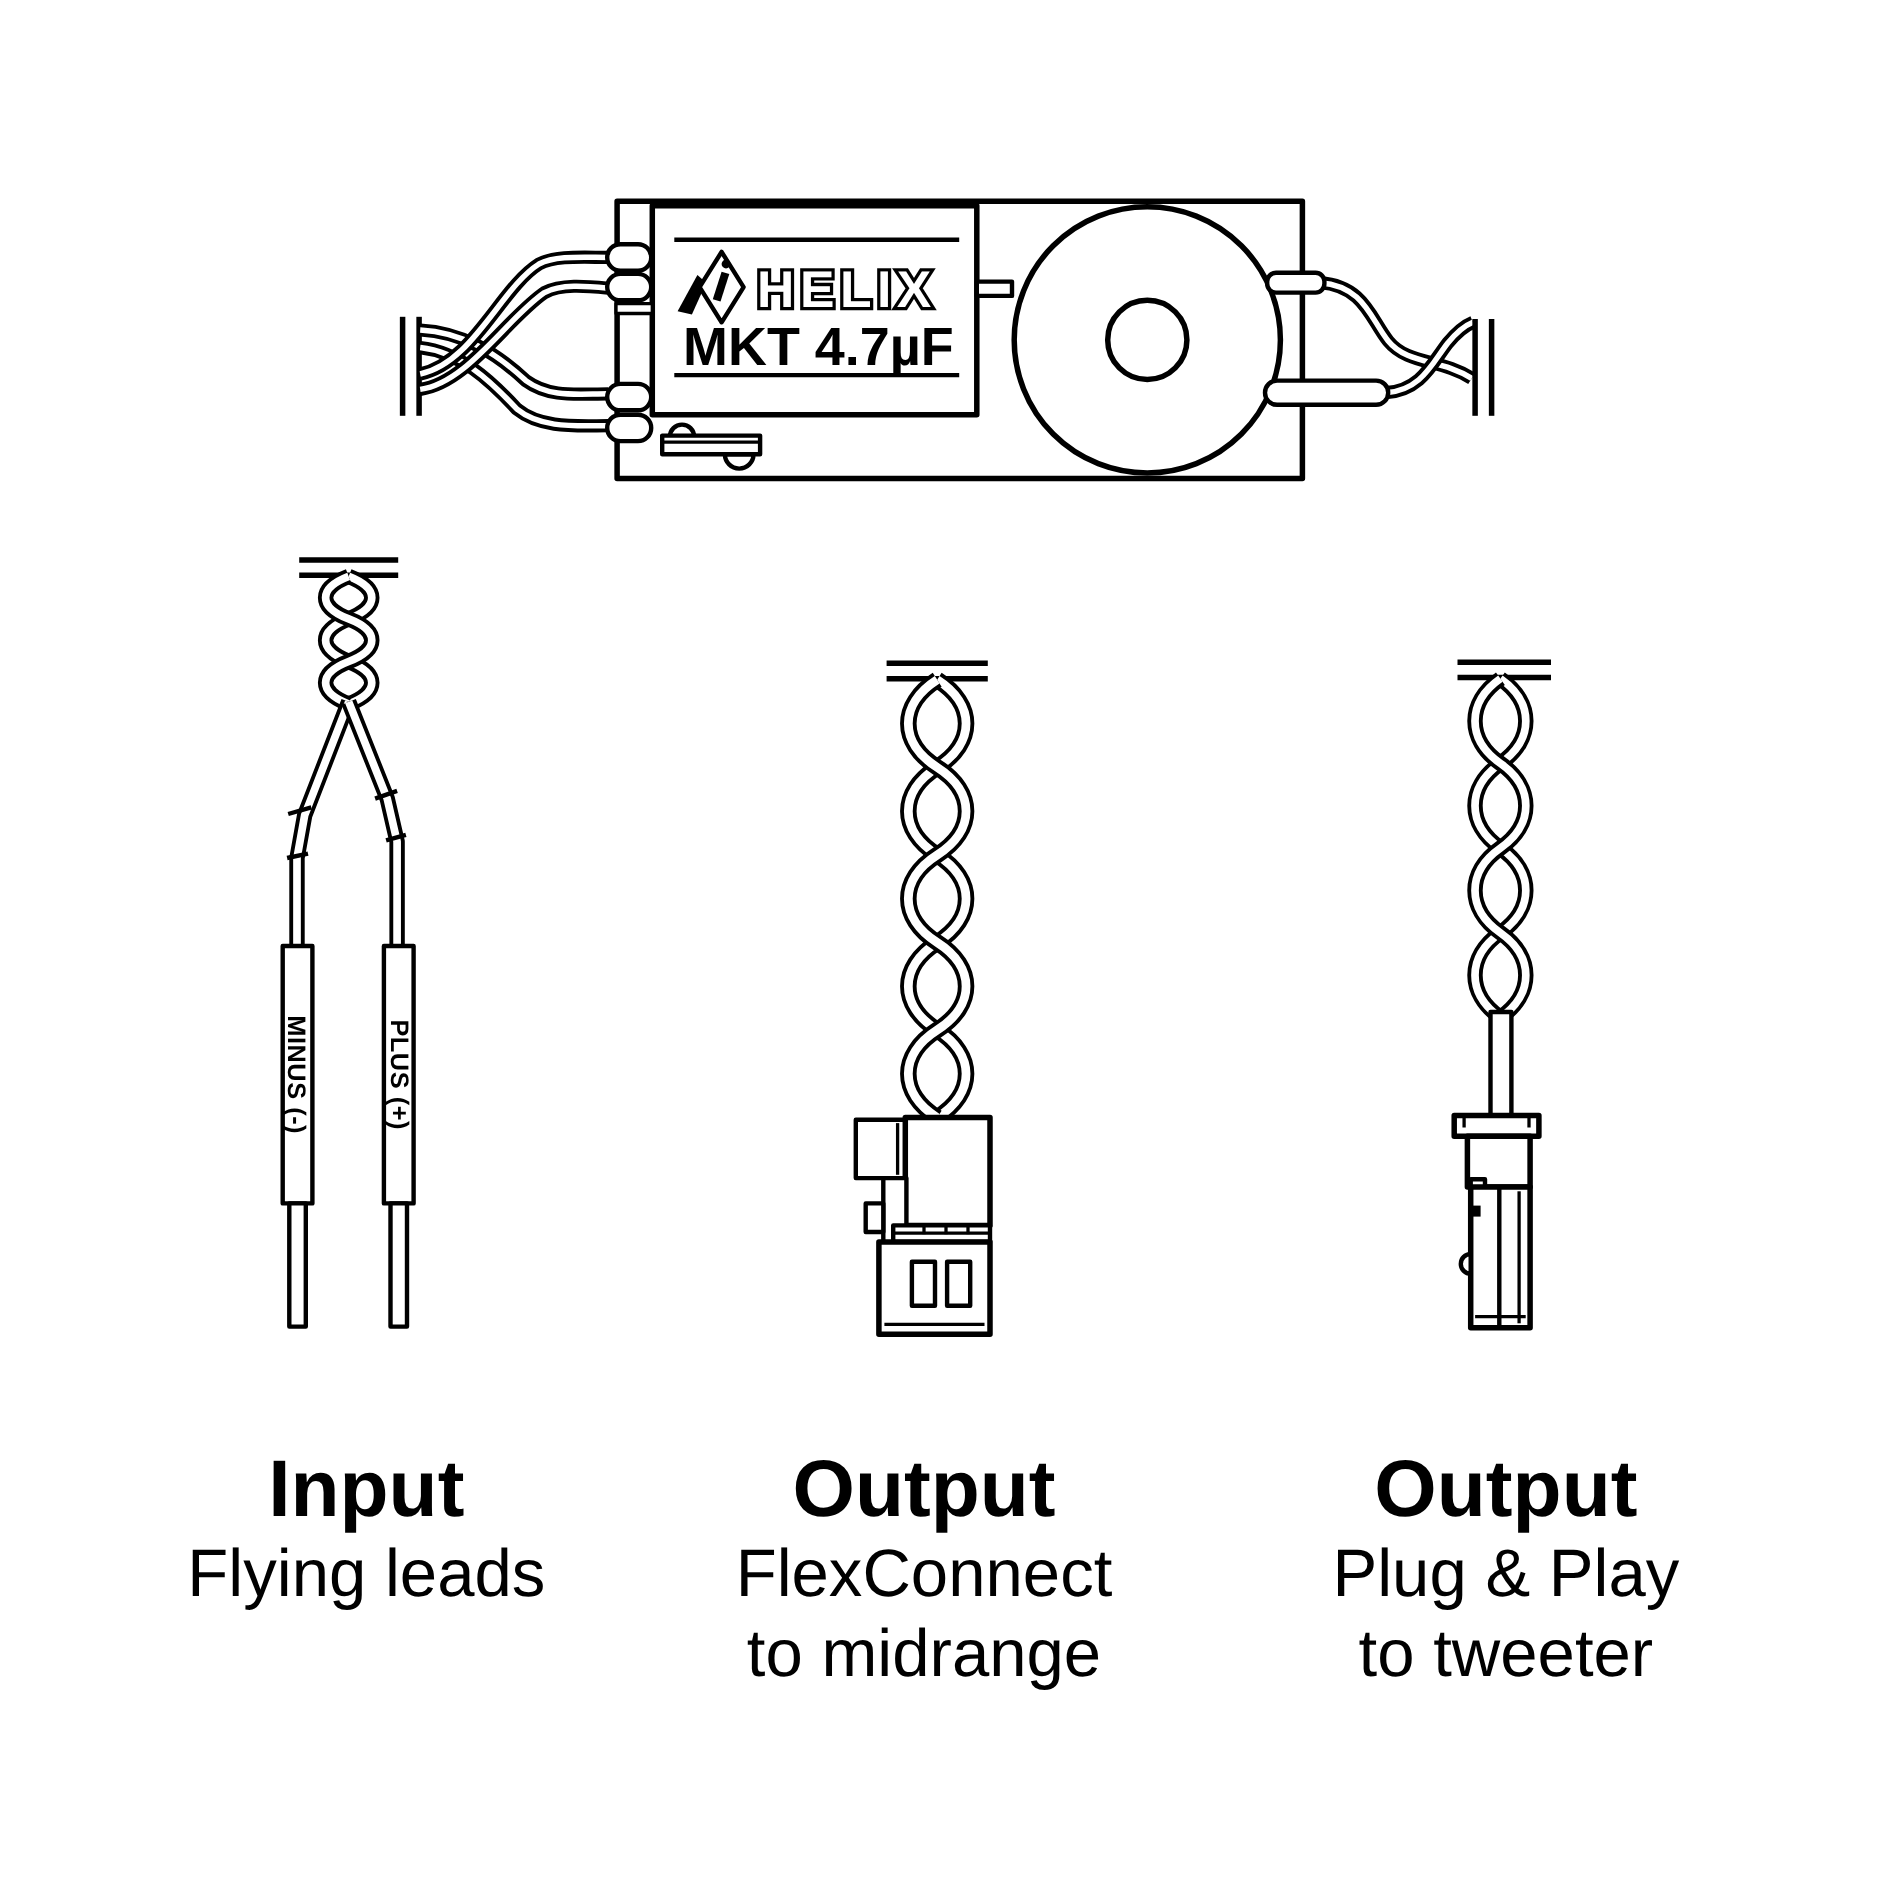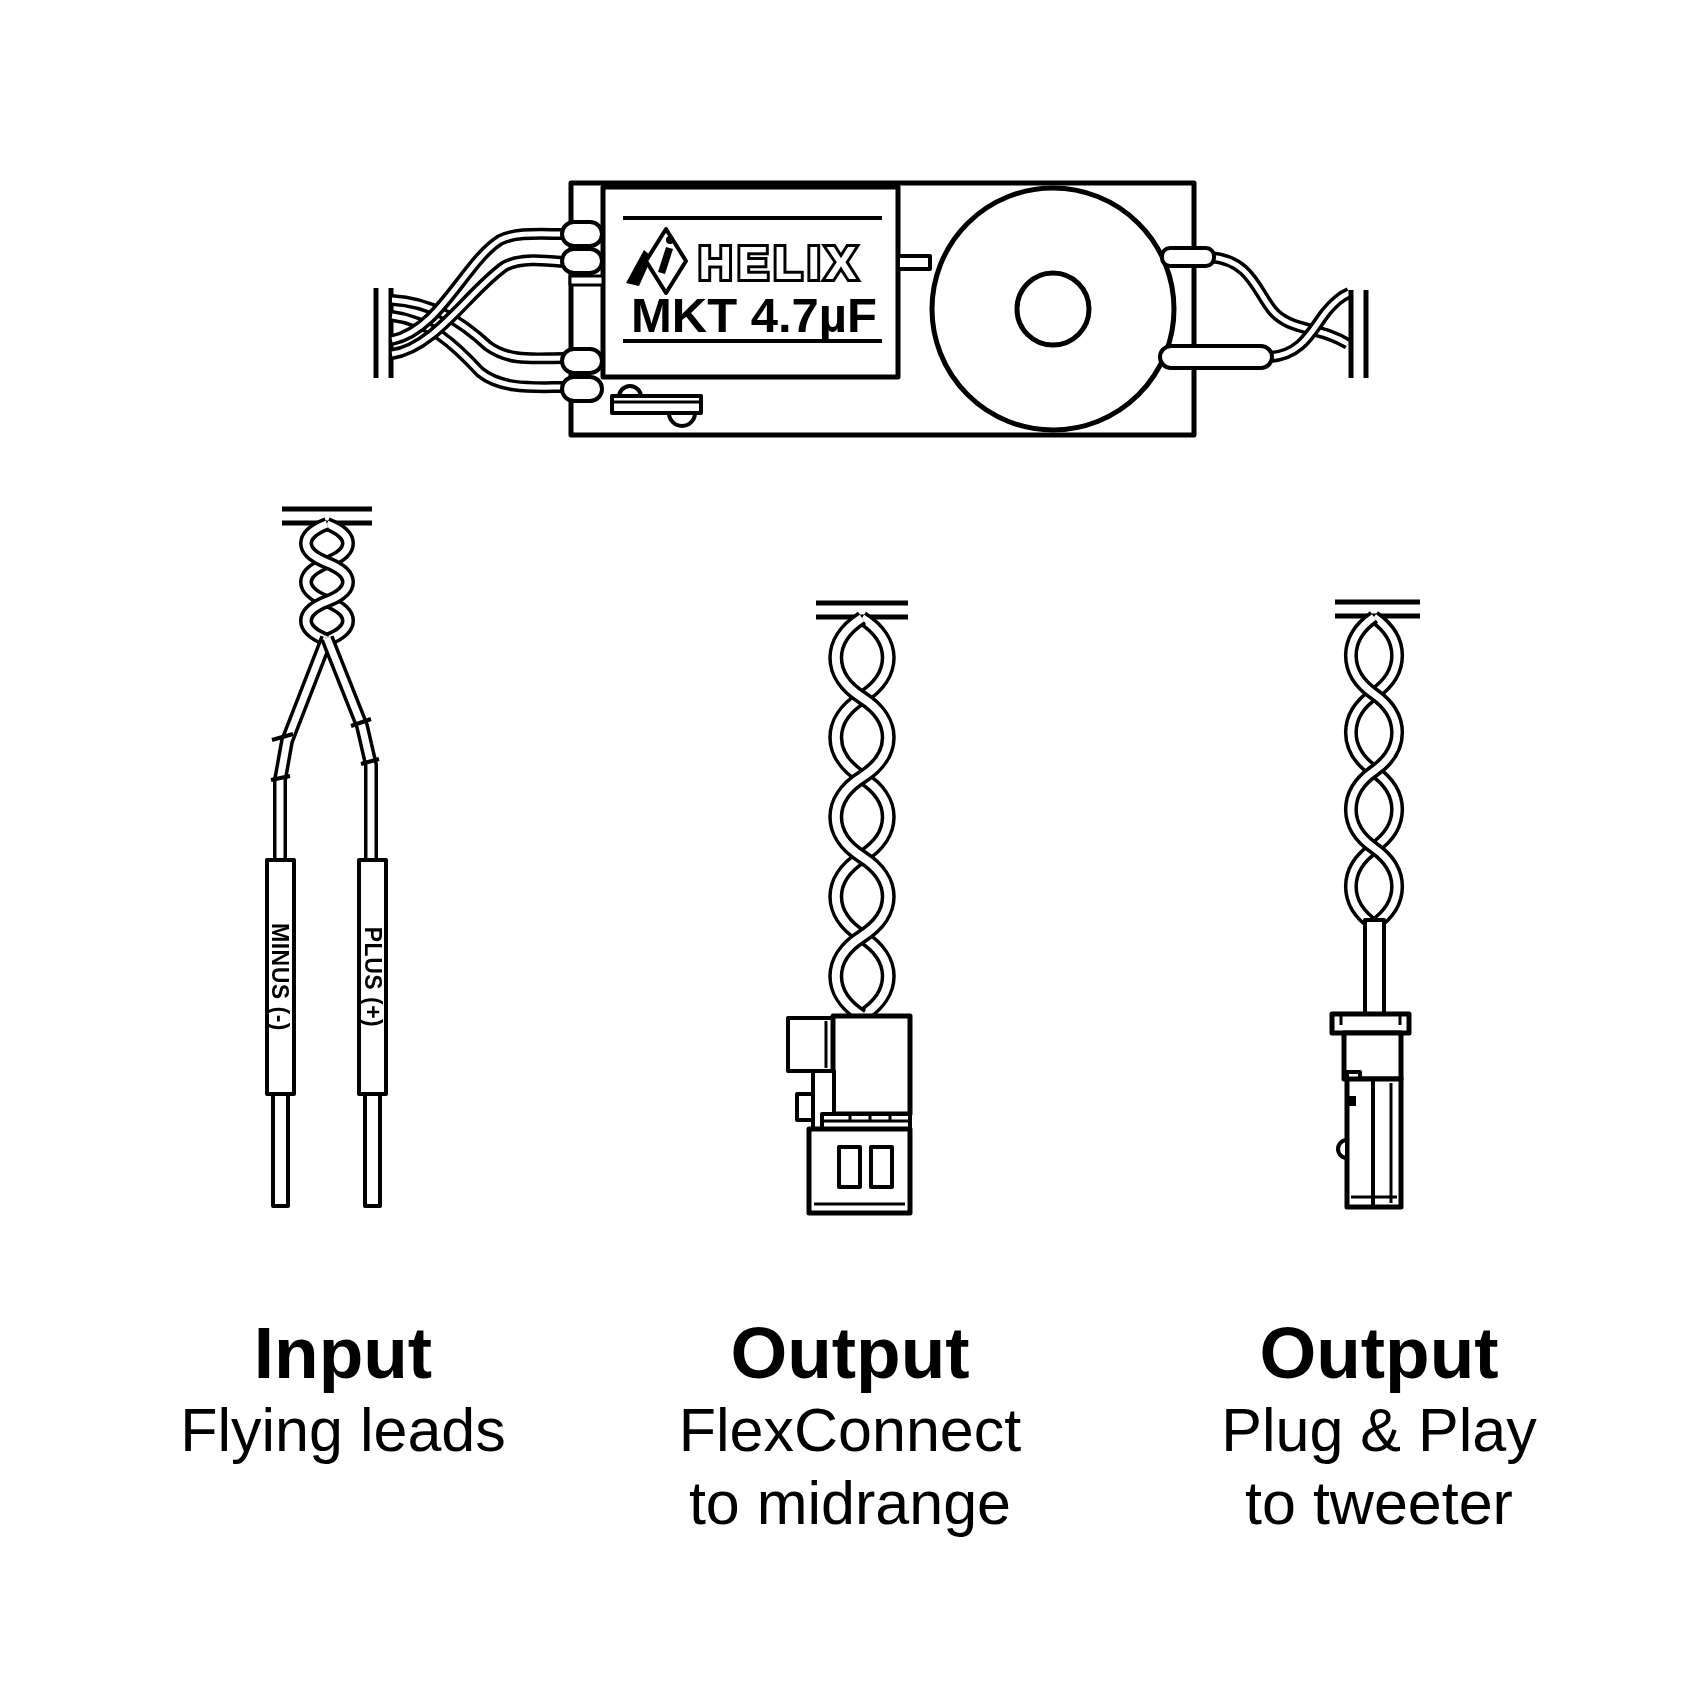--- a/index.html
+++ b/index.html
@@ -1,16 +1,16 @@
 <!DOCTYPE html>
 <html><head>
 <meta charset="utf-8">
 <style>
   html,body{margin:0;padding:0;background:#fff;}
-  .page{width:1616px;height:1707px;position:relative;background:#fff;padding-left:10px;}
+  .page{width:1616px;height:1707px;position:relative;background:#fff;}
   svg{display:block}
   .shape{fill:#fff;stroke:#000;stroke-linejoin:round;}
   .s5{stroke-width:5}
   .s4{stroke-width:4}
   .s3{stroke-width:3}
   .ln{fill:none;stroke:#000;}
   .blk{fill:#000;stroke:none;}
   text{font-family:"Liberation Sans","DejaVu Sans",sans-serif;fill:#000;}
   .t-head{font-weight:bold;font-size:73px;}
   .t-sub{font-weight:normal;font-size:61px;}

